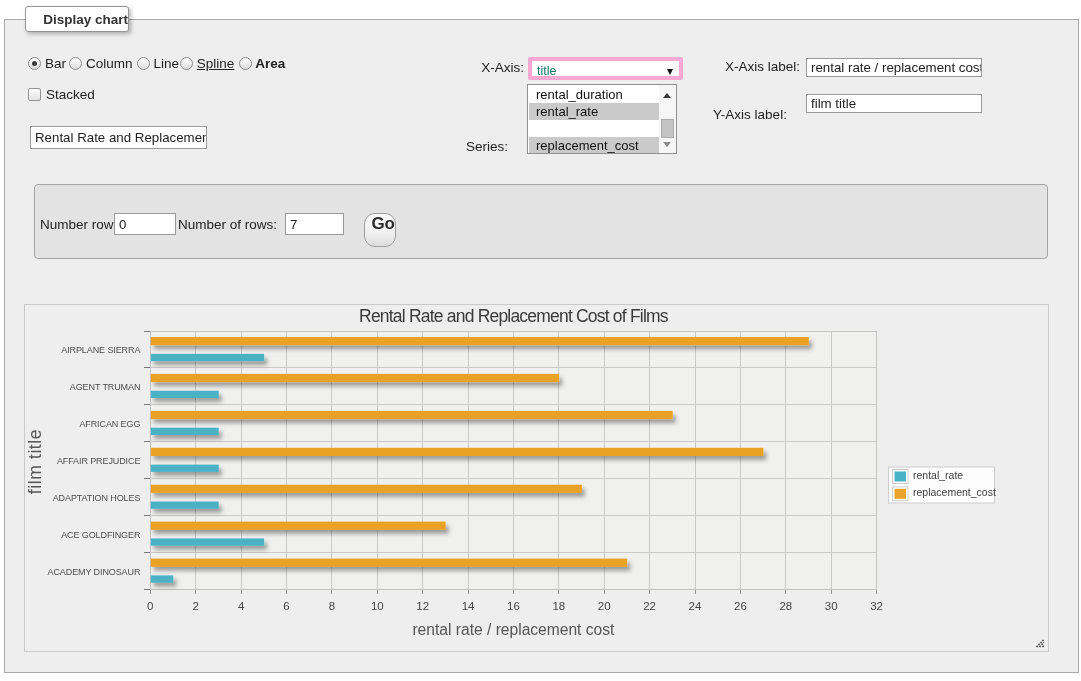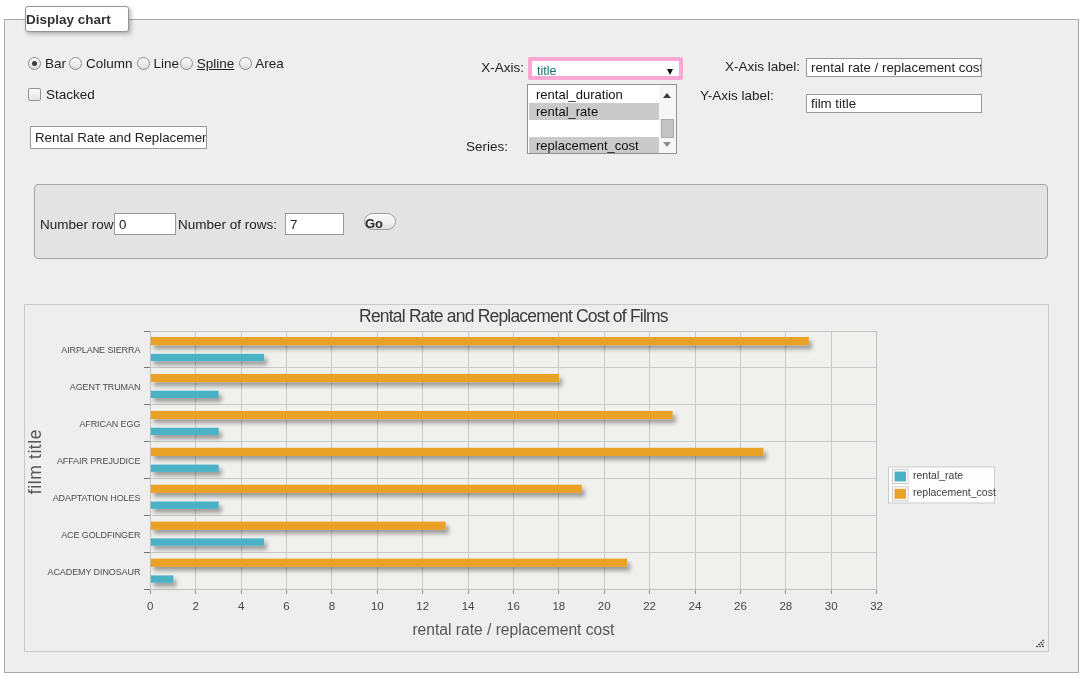--- a/index.html
+++ b/index.html
@@ -1,52 +1,52 @@
 <!DOCTYPE html>
 <html><head>
 <meta charset="utf-8">
 <style>
   * { margin:0; padding:0; box-sizing:border-box; }
   html,body { width:1081px; height:681px; background:#fff; font-family:"Liberation Sans", sans-serif; }
   .abs { position:absolute; }
   #fieldset { left:4px; top:19px; width:1075px; height:654px; background:#eeeeee; border:1px solid #a9a9a9; }
-  #flegend { left:25px; top:6px; width:104px; height:26px; background:#fff; border:1px solid #959595; border-radius:3px; box-shadow:2px 2px 4px rgba(0,0,0,0.28); font-size:13.5px; font-weight:bold; color:#333; text-align:left; line-height:25px; }
+  #flegend { left:25px; top:6px; width:104px; height:26px; background:#fff; border:1px solid #959595; border-radius:3px; box-shadow:2px 2px 4px rgba(0,0,0,0.28); font-size:13.5px; font-weight:bold; color:#333; text-align:right; line-height:25px; }
   .lbl { font-size:13.5px; color:#222; line-height:16px; white-space:nowrap; }
   .radio { width:13px; height:13px; border-radius:50%; border:1px solid #8b8b8b; background:linear-gradient(180deg,#fefefe,#dcdcdc); }
   .radio.on::after { content:""; position:absolute; left:3px; top:3px; width:5px; height:5px; border-radius:50%; background:#3b3b3b; }
   .checkbox { width:13px; height:13px; border-radius:2px; border:1px solid #939393; background:linear-gradient(180deg,#fdfdfd,#e3e3e3); }
   .tinput { background:#fff; border:1px solid #999; font-size:13.3px; color:#222; padding:0 4px; white-space:nowrap; overflow:hidden; display:flex; align-items:center; }
   #selectbox { left:528px; top:57px; width:155px; height:22.5px; background:#fff; border:4px solid #f9a8d4; border-radius:2px; font-size:12.5px; color:#0f766e; }
   #selectbox .txt { position:absolute; left:5px; top:3px; }
   #selectbox .arr { position:absolute; right:6px; top:8px; width:0; height:0; border-left:3.5px solid transparent; border-right:3.5px solid transparent; border-top:6px solid #111; }
   #serieslist { left:527px; top:84px; width:150px; height:70px; background:#fff; border:1px solid #919191; overflow:hidden; }
   .sitem { position:absolute; left:1px; width:131px; height:17px; font-size:13px; color:#111; padding-left:7px; line-height:17px; white-space:nowrap; }
   .sitem.sel { background:#cacaca; }
   #sbar { position:absolute; right:0px; top:0px; width:17px; height:68px; background:#f6f6f6; }
   #sthumb { position:absolute; right:2px; top:34px; width:13px; height:19px; background:#c3c3c3; border:1px solid #ababab; }
   .sarr { position:absolute; width:0; height:0; border-left:4px solid transparent; border-right:4px solid transparent; }
   #panel { left:34px; top:184px; width:1014px; height:75px; background:#e3e3e3; border:1px solid #a5a5a5; border-radius:4px; }
-  #gobtn { left:364px; top:213px; width:32px; height:17px; border:1px solid #9d9d9d; border-radius:11px; background:linear-gradient(180deg,#f9f9f9 0%,#f0f0f0 60%,#dcdcdc 100%); font-size:13px; font-weight:bold; color:#2b2b2b; text-align:left; line-height:20px; }
+  #gobtn { left:364px; top:213px; width:32px; height:34px; border:1px solid #9d9d9d; border-radius:11px; background:linear-gradient(180deg,#f9f9f9 0%,#f0f0f0 60%,#dcdcdc 100%); font-size:17px; font-weight:bold; color:#2b2b2b; text-align:right; line-height:20px; }
   #chartbox { left:24px; top:304px; width:1025px; height:348px; border:1px solid #c9c9c9; }
 </style>
 </head>
 <body>
 <div class="abs" id="fieldset"></div>
 <div class="abs" id="flegend">Display chart</div>
 
 <div class="abs radio on" style="left:28px; top:56.5px;"></div>
 <div class="abs lbl" style="left:45px; top:55.5px;">Bar</div>
 <div class="abs radio" style="left:69.4px; top:56.5px;"></div>
 <div class="abs lbl" style="left:86px; top:55.5px;">Column</div>
 <div class="abs radio" style="left:136.8px; top:56.5px;"></div>
 <div class="abs lbl" style="left:153.5px; top:55.5px;">Line</div>
 <div class="abs radio" style="left:180.1px; top:56.5px;"></div>
 <div class="abs lbl" style="left:196.8px; top:55.5px;text-decoration:underline;">Spline</div>
 <div class="abs radio" style="left:238.6px; top:56.5px;"></div>
-<div class="abs lbl" style="left:255.3px; top:55.5px;">Area</div>
+<div class="abs lbl" style="left:255.3px; top:55.5px;font-weight:bold;">Area</div>
 
 <div class="abs checkbox" style="left:28px; top:88px;"></div>
 <div class="abs lbl" style="left:46px; top:87px;">Stacked</div>
 
 <div class="abs tinput" style="left:30px; top:125.5px; width:177px; height:23px;">Rental Rate and Replacement Cost of Films</div>
 
 <div class="abs lbl" style="left:454px; top:60px; width:70px; text-align:right;">X-Axis:</div>
 <div class="abs" id="selectbox">
     <span class="txt">title</span>
     <span class="arr"></span>
@@ -60,21 +60,21 @@
   <div class="sitem sel" style="top:52px;">replacement_cost</div>
   <div id="sbar">
     <span class="sarr" style="left:4px; top:7.5px; border-left:4px solid transparent; border-right:4px solid transparent; border-bottom:5px solid #3a3a3a;"></span>
     <span class="sarr" style="left:4px; bottom:6px; border-left:4px solid transparent; border-right:4px solid transparent; border-top:5px solid #8a8a8a;"></span>
     <span id="sthumb"></span>
   </div>
 </div>
 
 <div class="abs lbl" style="left:700px; top:59px; width:100px; text-align:right;">X-Axis label:</div>
 <div class="abs tinput" style="left:806px; top:57.5px; width:176px; height:19px;">rental rate / replacement cost</div>
-<div class="abs lbl" style="left:700px; top:88px; width:100px; text-align:left;">Y-Axis label:</div>
+<div class="abs lbl" style="left:700px; top:107px; width:100px; text-align:center;">Y-Axis label:</div>
 <div class="abs tinput" style="left:806px; top:93.5px; width:176px; height:19.5px;">film title</div>
 
 <div class="abs" id="panel"></div>
 <div class="abs lbl" style="left:40px; top:217px; width:70px; text-align:right;">Number row:</div>
 <div class="abs tinput" style="left:114px; top:213px; width:62px; height:22px;">0</div>
 <div class="abs lbl" style="left:167px; top:217px; width:110px; text-align:right;">Number of rows:</div>
 <div class="abs tinput" style="left:285px; top:213px; width:59px; height:22px;">7</div>
 <div class="abs" id="gobtn">Go</div>
 
 <div class="abs" id="chartbox">

